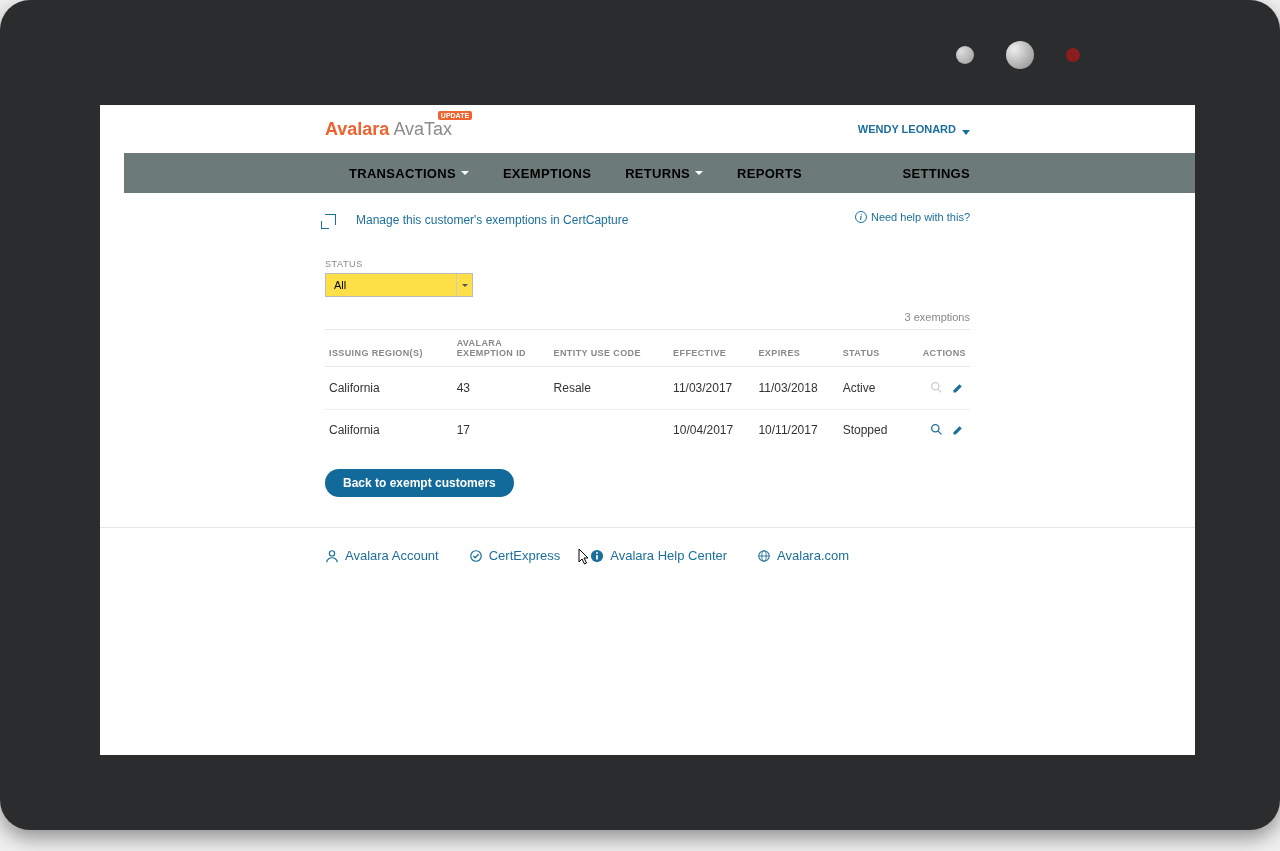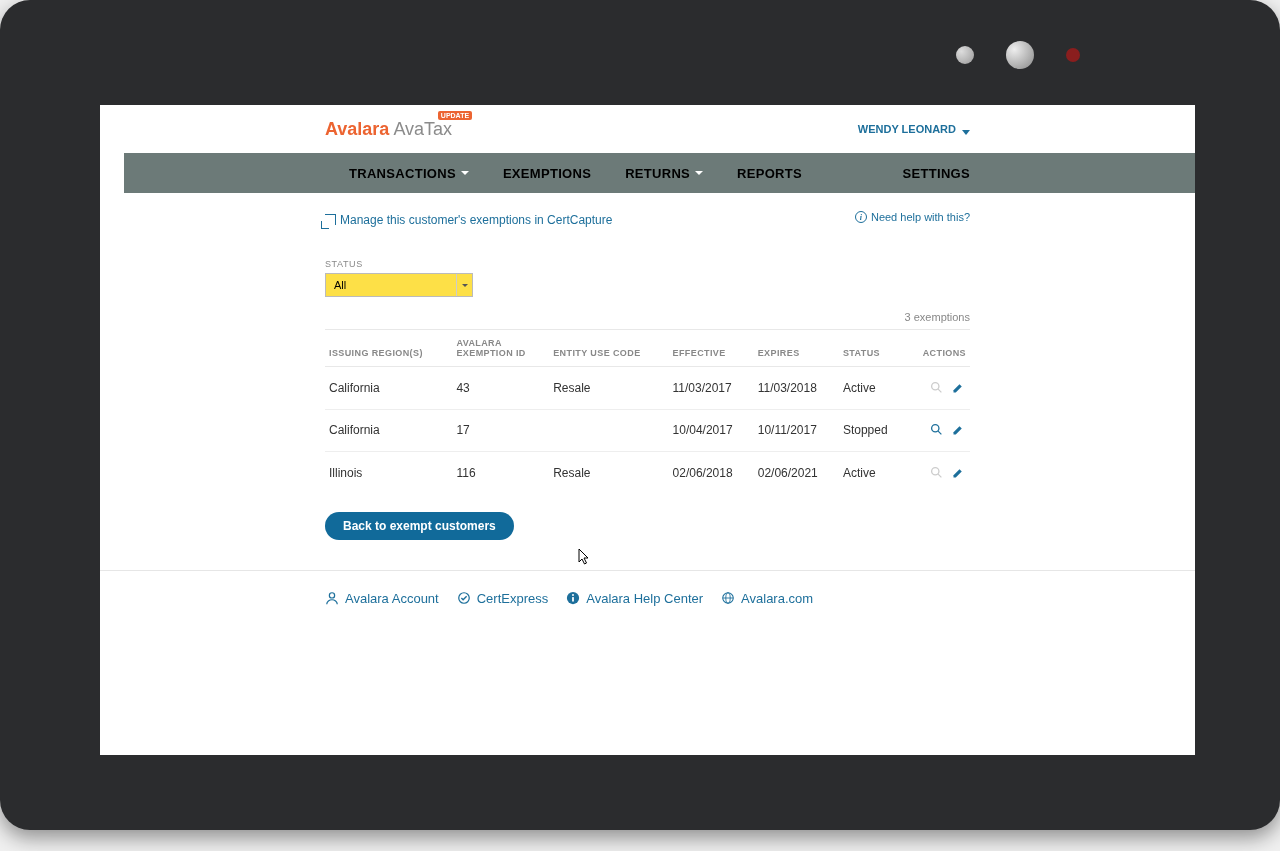--- a/index.html
+++ b/index.html
@@ -113,21 +113,21 @@
   .content {
     padding: 18px 225px 30px 225px;
     position: relative;
   }
   .page-title {
     font-size: 20px; color: #707070; font-weight: 400;
     margin-bottom: 2px;
   }
   .sublink {
     color: #1d6f9b; font-size: 12px;
-    display: inline-flex; align-items: center; gap: 4px;
+    display: inline-flex; align-items: center; gap: 20px;
     cursor: pointer;
   }
   .ext-icon {
     display: inline-block; width: 11px; height: 11px;
     border: 1.5px solid #1d6f9b; position: relative;
     border-bottom: none; border-left: none;
   }
   .ext-icon::before {
     content: ''; position: absolute;
     width: 7px; height: 7px;
@@ -227,21 +227,21 @@
     margin-top: 18px;
     background: #116a9a;
     color: #fff; font-size: 12px; font-weight: 600;
     border: none; border-radius: 14px;
     padding: 7px 18px; cursor: pointer;
   }
   
   .footer {
     border-top: 1px solid #e6e6e6;
     padding: 20px 225px;
-    display: flex; gap: 18px;
+    display: flex; gap: 30px;
   }
   .flink {
     color: #1d6f9b; font-size: 13px;
     display: inline-flex; align-items: center; gap: 6px;
     cursor: pointer;
   }
   .flink svg { width: 14px; height: 14px; }
   .cursor-img {
     position: absolute;
     left: 478px; top: 355px;
@@ -363,38 +363,20 @@
                   <svg viewBox="0 0 16 16" fill="none" stroke-width="1.6">
                     <circle cx="6.5" cy="6.5" r="4.5"></circle>
                     <line x1="10" y1="10" x2="14" y2="14"></line>
                   </svg>
                 </span><span class="act-icon edit">
                   <svg viewBox="0 0 16 16">
                     <path d="M2 11 L10 3 L13 6 L5 14 L2 14 Z"></path>
                   </svg>
                 </span></td>
             </tr>
-            <tr>
-              <td>Illinois</td>
-              <td>116</td>
-              <td>Resale</td>
-              <td>02/06/2018</td>
-              <td>02/06/2021</td>
-              <td>Active</td>
-              <td class="actions"><span class="act-icon search dim">
-                  <svg viewBox="0 0 16 16" fill="none" stroke-width="1.6">
-                    <circle cx="6.5" cy="6.5" r="4.5"></circle>
-                    <line x1="10" y1="10" x2="14" y2="14"></line>
-                  </svg>
-                </span><span class="act-icon edit">
-                  <svg viewBox="0 0 16 16">
-                    <path d="M2 11 L10 3 L13 6 L5 14 L2 14 Z"></path>
-                  </svg>
-                </span></td>
-            </tr>
           </tbody>
       </table>
 
       <button class="back-btn">Back to exempt customers</button>
 
       <svg class="cursor-img" viewBox="0 0 12 18">
         <path d="M1 1 L1 14 L4 11 L6.5 16 L8.5 15 L6 10 L10 10 Z" fill="#fff" stroke="#000" stroke-width="1"></path>
       </svg>
     </div>
 

